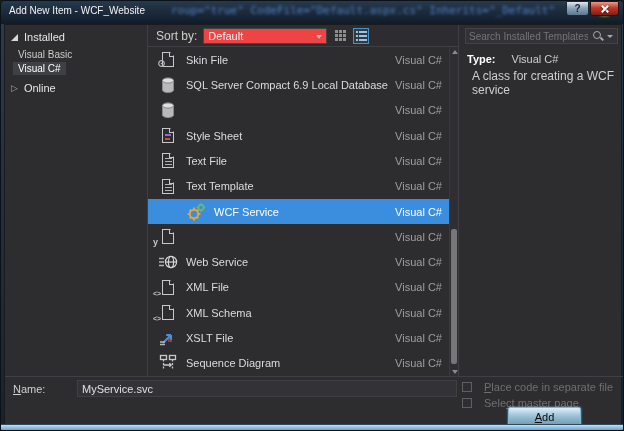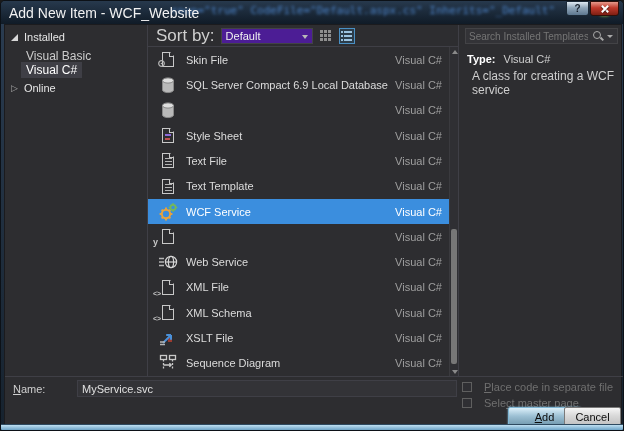--- a/index.html
+++ b/index.html
@@ -3,21 +3,21 @@
 <meta charset="utf-8">
 <style>
   * { margin:0; padding:0; box-sizing:border-box; }
   html,body { width:624px; height:431px; background:#1a1a1a; font-family:"Liberation Sans",sans-serif; }
   .frame { position:absolute; left:0; top:0; width:624px; height:431px;
            background:linear-gradient(#2b3d52,#16222e); border:1px solid #0c1117;
            border-radius:5px 5px 2px 2px; overflow:hidden; }
   
   .titlebar { position:absolute; left:0; top:0; width:100%; height:23px;
               background:linear-gradient(#27394d,#101b27); overflow:hidden; }
-  .title { position:absolute; left:8px; top:4px; color:#f2f2f2; font-size:14px; white-space:nowrap; z-index:3; }
+  .title { position:absolute; left:8px; top:4px; color:#f2f2f2; font-size:10px; white-space:nowrap; z-index:3; }
   .ghost { position:absolute; left:170px; top:3px; width:420px; color:#4c83c8; font-size:11px;
            font-family:"DejaVu Sans Mono",monospace; filter:blur(1.4px); white-space:nowrap; z-index:1; }
   .gblob { position:absolute; right:14px; top:6px; width:9px; height:9px; background:#86b83f;
            border-radius:2px; filter:blur(1.5px); z-index:1; }
   .tbbtns { position:absolute; right:4px; top:0; display:flex; gap:1px; z-index:4; }
   .helpbtn { width:23px; height:15px; background:linear-gradient(#dfe9f2,#8fa5b8 45%,#5d7790);
              border:1px solid #1c2a38; border-radius:0 0 3px 3px; color:#16202c; font-size:10px;
              font-weight:bold; text-align:center; line-height:14px; }
   .closebtn { width:29px; height:15px; background:linear-gradient(#e79a8c,#c0392b 45%,#7e1f13);
               border:1px solid #30100a; border-radius:0 0 3px 3px; position:relative; }
@@ -29,39 +29,39 @@
   .inner { position:absolute; left:3px; top:23px; width:618px; height:402px; background:#2d2d30;
            border:1px solid #1b1b1e; }
   
   .sidebar { position:absolute; left:0; top:0; width:143px; height:351px; border-right:1px solid #3f3f46; }
   .mid { position:absolute; left:143px; top:0; width:310px; height:351px; }
   .rightpane { position:absolute; left:453px; top:0; width:165px; height:351px; border-left:1px solid #3f3f46; }
   
   .treehdr { position:absolute; left:6px; color:#e6e6e6; font-size:11px; display:flex; align-items:center; gap:6px; }
   .tri-exp { width:0; height:0; border-bottom:7px solid #d8d8d8; border-left:7px solid transparent; }
   .tri-col { color:#a5a5a5; font-size:9px; line-height:9px; }
-  .treeitem { position:absolute; left:16px; color:#cccccc; font-size:12px; padding:1px 5px; }
+  .treeitem { position:absolute; left:8px; color:#cccccc; font-size:10px; padding:1px 5px; }
   .treeitem.sel { background:#3f3f46; color:#ffffff; }
   
   .toolbar { position:absolute; left:0; top:0; width:310px; height:22px; border-bottom:1px solid #3f3f46;
              display:flex; align-items:center; }
-  .sortlbl { color:#cfcfcf; font-size:17px; margin-left:8px; }
-  .combo { width:92px; height:16px; margin-left:6px; background:#4c1d95; border:1px solid #434346;
+  .sortlbl { color:#cfcfcf; font-size:12px; margin-left:8px; }
+  .combo { width:124px; height:16px; margin-left:6px; background:#ef4444; border:1px solid #434346;
            color:#f1f1f1; font-size:11px; display:flex; align-items:center; padding:0 4px; position:relative; }
   .combo .caret { position:absolute; right:4px; top:6px; width:0; height:0;
                   border-left:3px solid transparent; border-right:3px solid transparent; border-top:4px solid #b9b9b9; }
   .viewbtn { width:16px; height:16px; margin-left:5px; display:flex; align-items:center; justify-content:center; }
   .viewbtn.active { border:1px solid #4a90c4; background:#2c3c49; }
   
   .list { position:absolute; left:0; top:22px; width:310px; height:329px; display:flex; flex-direction:column; }
   .row { flex:1; display:flex; align-items:center; }
   .row .icn { width:24px; margin-left:8px; display:flex; align-items:center; justify-content:center; position:relative; }
   .row .lbl { color:#dcdcdc; font-size:11px; margin-left:6px; }
   .row .lang { margin-left:auto; margin-right:16px; color:#9f9f9f; font-size:11px; }
-  .row.sel { background:#3b8ede; }
+  .row.sel { background:#3b8ede;padding-left:28px; }
   .row.sel .lbl, .row.sel .lang { color:#ffffff; }
   
   .pg { display:inline-block; width:12px; height:15px; border:1.2px solid #c8c8c8; position:relative; background:transparent; }
   .pg::after { content:""; position:absolute; right:-1px; top:-1px; width:0; height:0;
                border-left:4px solid transparent; border-top:4px solid #2d2d30; box-shadow:-1px 1px 0 #c8c8c8; }
   .pg .lines { position:absolute; left:2px; top:4px; width:7px; height:7px;
                background:linear-gradient(#b5b5b5 1px,transparent 1px) 0 0/7px 3px; }
   .badge { position:absolute; font-size:7px; font-weight:bold; color:#c8c8c8; bottom:-2px; left:-3px; line-height:7px; }
   
   .scrollbar { position:absolute; right:0; top:22px; width:9px; height:329px; background:#2f2f33; border-left:1px solid #3a3a3e; }
@@ -76,21 +76,21 @@
   .search input { flex:1; background:transparent; border:none; outline:none; color:#9d9d9d; font-size:10px;
                   font-family:"Liberation Sans",sans-serif; padding:0 3px; width:110px; }
   .mag { width:14px; height:14px; position:relative; }
   .mag::before { content:""; position:absolute; left:2px; top:2px; width:6px; height:6px;
                  border:1.5px solid #a9a9a9; border-radius:50%; }
   .mag::after { content:""; position:absolute; left:9px; top:9px; width:4px; height:1.6px; background:#a9a9a9;
                 transform:rotate(45deg); }
   .search .caret2 { width:0; height:0; border-left:3px solid transparent; border-right:3px solid transparent;
                     border-top:3px solid #a9a9a9; margin:0 4px 0 2px; }
   .typeline { position:absolute; left:8px; top:28px; font-size:11px; color:#cfcfcf; }
-  .typeline b { color:#ffffff; margin-right:8px; }
+  .typeline b { color:#ffffff; margin-right:16px; }
   .descline { position:absolute; left:13px; top:44px; font-size:12px; color:#cfcfcf; width:150px; }
   
   .footer { position:absolute; left:0; top:351px; width:618px; height:51px; border-top:1px solid #3f3f46; }
   .namelabel { position:absolute; left:8px; top:6px; color:#cfcfcf; font-size:11px; }
   .key { text-decoration:underline; }
   .nameinput { position:absolute; left:72px; top:3px; width:380px; height:17px; background:#333337;
                border:1px solid #3f3f46; color:#e0e0e0; font-size:11px; padding:0 4px;
                font-family:"Liberation Sans",sans-serif; outline:none; }
   .cb { position:absolute; left:457px; display:flex; align-items:center; gap:12px; }
   .cb .box { width:10px; height:10px; border:1px solid #5f5f5f; background:#2f2f33; }
@@ -360,19 +360,18 @@
       <div class="cb" style="top:4px">
         <span class="box"></span>
         <span class="cbl"><span></span><span class="key">P</span><span>lace code in separate file</span></span>
       </div>
       <div class="cb" style="top:20px">
         <span class="box"></span>
         <span class="cbl"><span>Sele</span><span class="key">c</span><span>t master page</span></span>
       </div>
 
       <button class="btn add"><span></span><span class="key">A</span><span>dd</span></button>
-      <button class="btn cancel">Cancel</button>
     </div>
 
   </div>
 
   <div class="glassbottom"></div>
 </div>
 
 </body></html>

